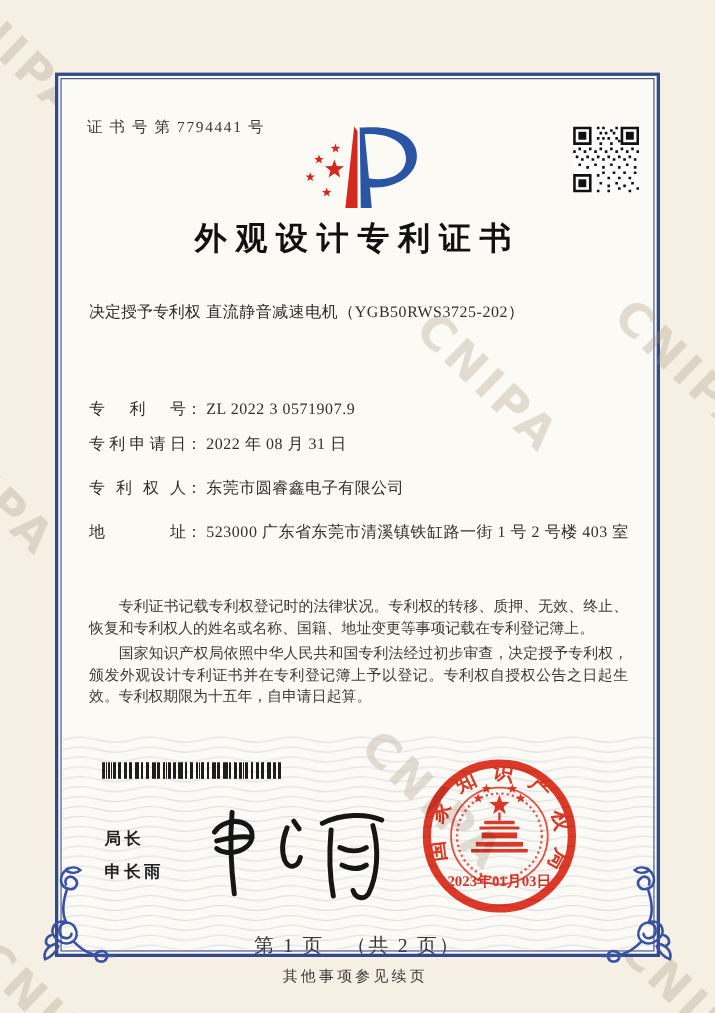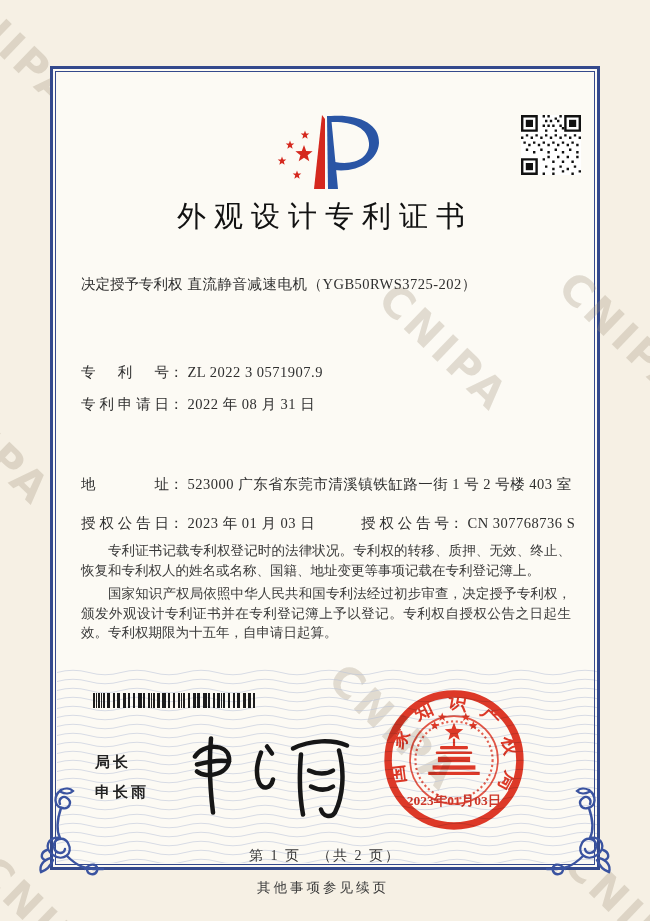--- a/index.html
+++ b/index.html
@@ -8,39 +8,39 @@
   .wm{position:absolute;font-family:"DejaVu Sans","Liberation Sans",sans-serif;font-weight:bold;
       font-size:42px;letter-spacing:4px;color:rgba(162,150,126,0.30);
       transform:rotate(44deg);transform-origin:left top;white-space:nowrap;pointer-events:none;}
   .frame{position:absolute;left:50px;top:66px;width:550px;height:804px;box-sizing:border-box;
          border:3px solid #34498c;background:#fcfaf4;overflow:hidden;}
   .frame::after{content:"";position:absolute;inset:2px;border:1px solid #34498c;pointer-events:none;}
   .waves{position:absolute;left:4px;right:4px;bottom:4px;height:195px;opacity:.55;}
   .certno{position:absolute;left:26px;top:38px;font-size:14px;letter-spacing:1.5px;color:#3a3a3a;}
   .qr{position:absolute;left:468px;top:46px;}
   .logo{position:absolute;left:213px;top:44px;}
-  .title{position:absolute;left:0;right:0;top:128px;text-align:center;font-size:29px;font-weight:normal;
+  .title{position:absolute;left:0;right:0;top:128px;text-align:center;font-size:29px;font-weight:bold;
          letter-spacing:8px;color:#111;}
   .frow{position:absolute;left:28px;right:22px;font-size:14.5px;line-height:22px;color:#2f2f2f;white-space:nowrap;}
   .lbl{display:inline-block;width:88px;text-align:justify;text-align-last:justify;vertical-align:top;}
   .cln{display:inline-block;margin-right:4px;}
   .val{letter-spacing:.5px;}
   .pair2{position:absolute;left:280px;top:0;}
   .paras{position:absolute;left:28px;right:26px;top:472px;}
   .paras p{margin:0 0 4px;text-indent:2em;font-size:13.5px;line-height:19.5px;text-align:justify;color:#3a3a3a;}
   .barcode{position:absolute;left:40px;top:624px;width:164px;height:15px;
      background-image:
        repeating-linear-gradient(90deg,#1d1d1d 0 2px,rgba(0,0,0,0) 2px 5px),
        repeating-linear-gradient(90deg,#1d1d1d 0 1px,rgba(0,0,0,0) 1px 8px),
        repeating-linear-gradient(90deg,rgba(0,0,0,0) 0 3px,#1d1d1d 3px 4px,rgba(0,0,0,0) 4px 11px);}
   .director{position:absolute;left:42px;font-family:Liberation Mono, monospace;
             font-weight:bold;font-size:15px;letter-spacing:3px;color:#222;}
   .sig{position:absolute;left:128px;top:655px;}
   .seal{position:absolute;left:326px;top:616px;mix-blend-mode:multiply;opacity:.95;}
-  .pageind{position:absolute;left:0;right:0;top:778px;text-align:center;font-size:14px;letter-spacing:2px;color:#333;}
+  .pageind{position:absolute;left:0;right:0;top:778px;text-align:center;font-size:18px;letter-spacing:2px;color:#333;}
   .flourish{position:absolute;width:80px;height:92px;}
   .note{position:absolute;left:0;right:4px;top:879px;text-align:center;font-size:13.5px;letter-spacing:3px;color:#3a3a3a;}
 </style>
 </head>
 <body>
 
 <div class="page">
 
   <div class="wm" style="left:-30px;top:-28px;">CNIPA</div>
   <div class="wm" style="left:-55px;top:368px;">CNIPA</div>
@@ -54,20 +54,21 @@
 
     <svg class="waves" width="542" height="195">
       <defs>
         <pattern id="wv" width="64" height="9" patternUnits="userSpaceOnUse">
           <path d="M0,4.5 Q16,0 32,4.5 T64,4.5" fill="none" stroke="#b9c2d8" stroke-width="1"></path>
         </pattern>
       </defs>
       <rect width="542" height="195" fill="url(#wv)"></rect>
     </svg>
 
+    <div class="certno">证 书 号 第 7794441 号</div>
 
     <svg class="qr" width="60" height="60" viewBox="0 0 50 50">
       <rect width="50" height="50" fill="#fff"></rect>
       <g fill="#111">
         <path d="M0 0h14v14H0zM2 2v10h10V2z"></path>
           <rect x="4" y="4" width="6" height="6"></rect>
         <path d="M36 0h14v14H36zM38 2v10h10V2z"></path>
           <rect x="40" y="4" width="6" height="6"></rect>
         <path d="M0 36h14v14H0zM2 38v10h10V38z"></path>
           <rect x="4" y="40" width="6" height="6"></rect>
@@ -97,30 +98,25 @@
 
     <div class="frow" style="top:204px;">
       <span class="lbl">决定授予专利权</span><span class="cln">：</span><span class="val">直流静音减速电机（YGB50RWS3725-202）</span>
     </div>
     <div class="frow" style="top:292px;">
       <span class="lbl">专利号</span><span class="cln">：</span><span class="val">ZL 2022 3 0571907.9</span>
     </div>
     <div class="frow" style="top:324px;">
       <span class="lbl">专利申请日</span><span class="cln">：</span><span class="val">2022 年 08 月 31 日</span>
     </div>
+    <div class="frow" style="top:364px;">
+      <span class="lbl">专利权人</span><span class="cln">：</span><span class="val">东莞市圆睿鑫电子有限公司</span>
+    </div>
     <div class="frow" style="top:404px;">
       <span class="lbl">地址</span><span class="cln">：</span><span class="val">523000 广东省东莞市清溪镇铁缸路一街 1 号 2 号楼 403 室</span>
-    </div>
-    <div class="frow" style="top:443px;">
-      <span>
-        <span class="lbl">授权公告日</span><span class="cln">：</span><span class="val">2023 年 01 月 03 日</span>
-      </span>
-      <span class="pair2">
-        <span class="lbl">授权公告号</span><span class="cln">：</span><span class="val">CN 307768736 S</span>
-      </span>
     </div>
 
     <div class="paras">
       <p>专利证书记载专利权登记时的法律状况。专利权的转移、质押、无效、终止、恢复和专利权人的姓名或名称、国籍、地址变更等事项记载在专利登记簿上。</p>
       <p>国家知识产权局依照中华人民共和国专利法经过初步审查，决定授予专利权，颁发外观设计专利证书并在专利登记簿上予以登记。专利权自授权公告之日起生效。专利权期限为十五年，自申请日起算。</p>
     </div>
 
     <div class="barcode"></div>
 
     <div class="director" style="top:684px;">局长</div>

